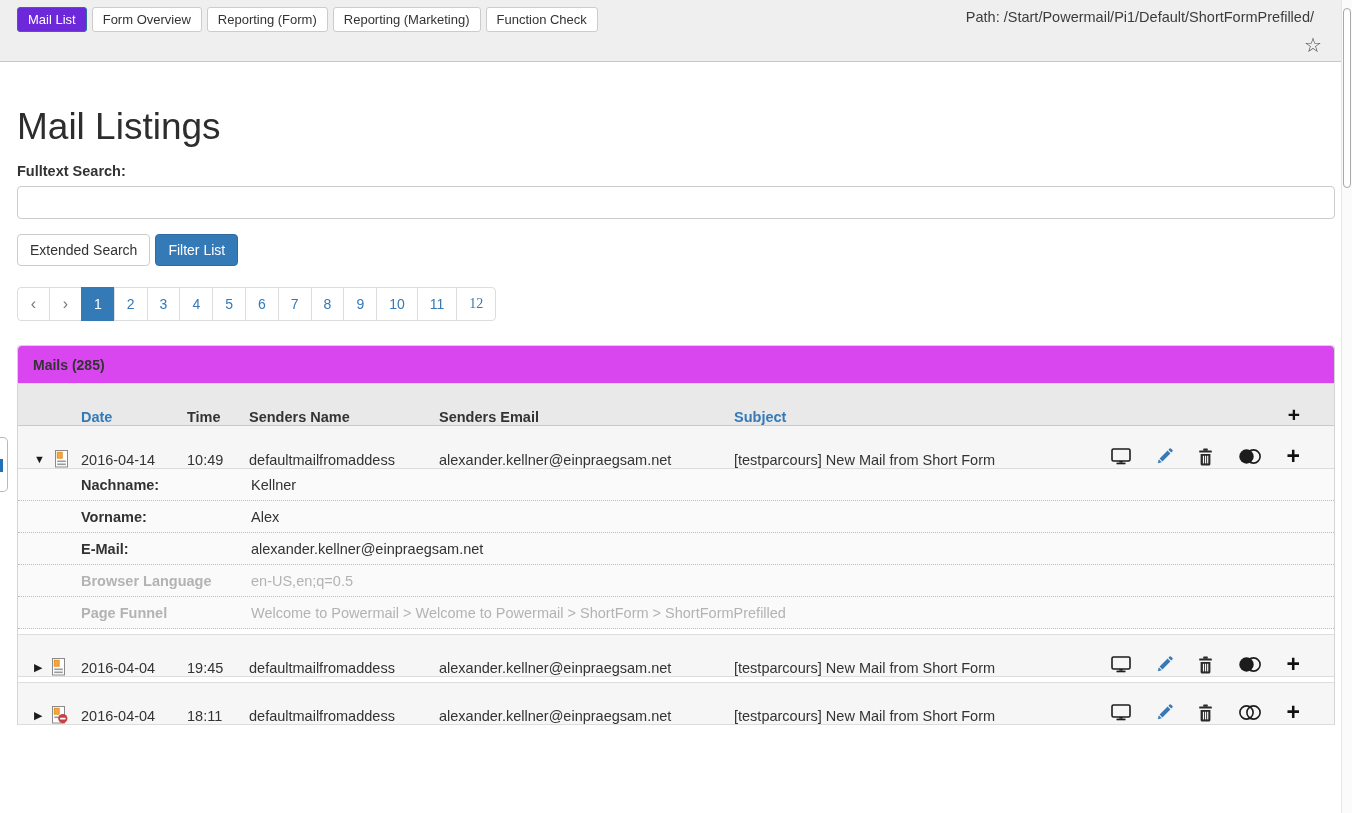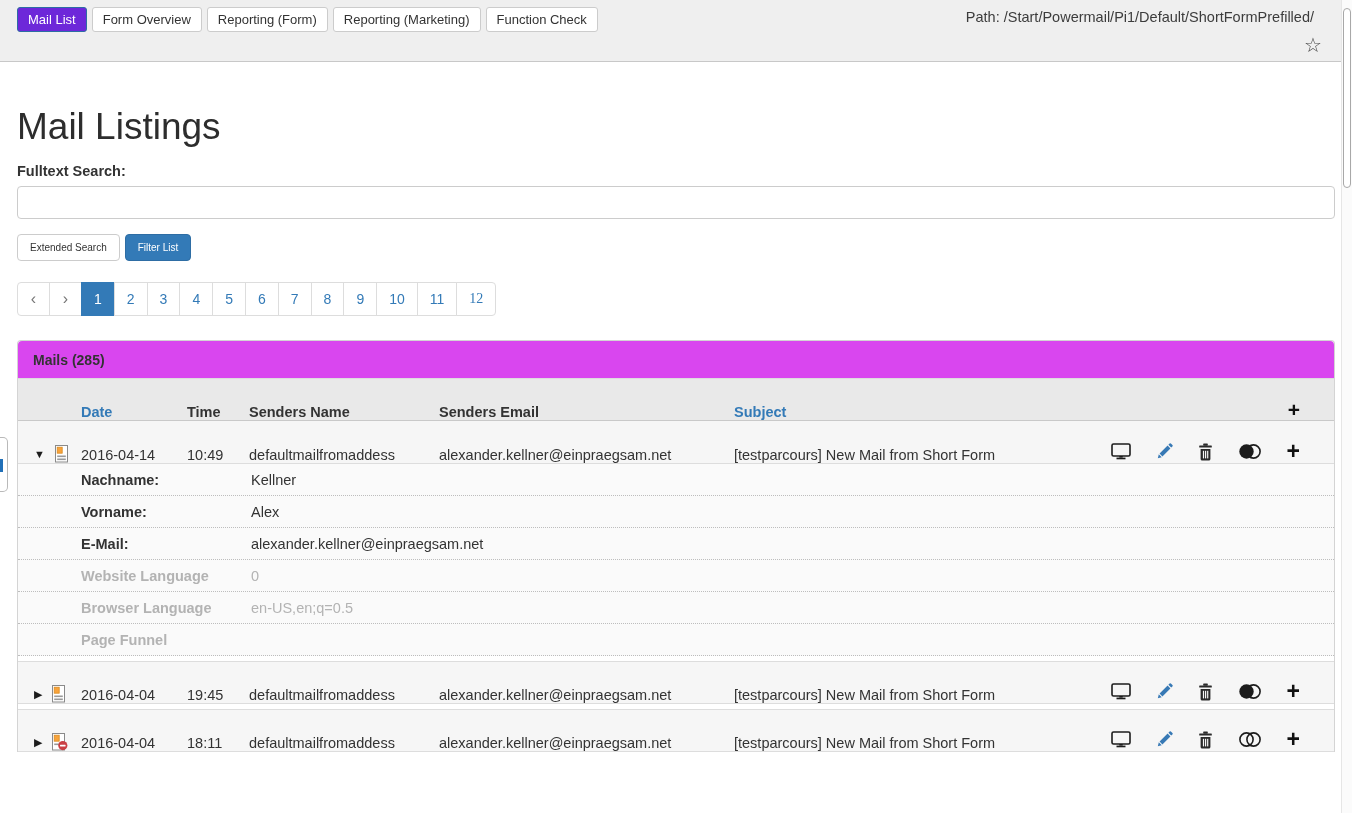--- a/index.html
+++ b/index.html
@@ -17,21 +17,21 @@
   .star { position:absolute; right:30px; top:33px; font-size:20px; color:#4a4a4a; cursor:pointer; }
 
   
   .content { padding:0 17px; }
   .page-title { margin-top:44px; font-size:37px; font-weight:400; color:#2d2d2d; }
   .search-label { margin-top:15px; font-weight:bold; font-size:14.5px; }
   .search-input { margin-top:7px; width:100%; height:33px; border:1px solid #ccc;
                   border-radius:4px; padding:0 10px; font-size:14px;
                   font-family:"Liberation Sans",sans-serif; }
   .btn-row { margin-top:15px; display:flex; gap:5px; }
-  .btn { font-family:"Liberation Sans",sans-serif; font-size:10px; padding:7px 12px;
+  .btn { font-family:"Liberation Sans",sans-serif; font-size:14px; padding:7px 12px;
          border-radius:4px; border:1px solid #ccc; background:#fff; color:#333; cursor:pointer; }
   .btn-primary { background:#337ab7; border-color:#2e6da4; color:#fff; }
   .btn-info { background:#5bc0de; border-color:#46b8da; color:#fff; }
   .export-row { margin-top:16px; display:flex; justify-content:flex-end; gap:5px; }
 
   
   .pagination { margin-top:21px; display:inline-flex; }
   .page-item { min-width:33px; height:34px; padding:0 12px; display:flex; align-items:center;
                justify-content:center; border:1px solid #ddd; background:#fff; color:#337ab7;
                font-size:14px; margin-left:-1px; cursor:pointer; }
@@ -203,29 +203,26 @@
       </div>
       <div class="d-row">
         <div class="d-label">Vorname:</div>
         <div class="d-value">Alex</div>
       </div>
       <div class="d-row">
         <div class="d-label">E-Mail:</div>
         <div class="d-value">alexander.kellner@einpraegsam.net</div>
       </div>
       <div class="d-row muted">
-        <div class="d-label">Website Language</div>
-        <div class="d-value">0</div>
-      </div>
-      <div class="d-row muted">
         <div class="d-label">Browser Language</div>
         <div class="d-value">en-US,en;q=0.5</div>
       </div>
       <div class="d-row muted">
         <div class="d-label">Page Funnel</div>
+        <div class="d-value">Welcome to Powermail &gt; Welcome to Powermail &gt; ShortForm &gt; ShortFormPrefilled</div>
       </div>
     </div>
 
     <div class="spacer"></div>
 
     <div class="trow row-main">
       <div class="c-exp">
         <span class="caret">▶</span>
         <span class="icon-btn">
           <svg width="15" height="18" viewBox="0 0 15 18">

